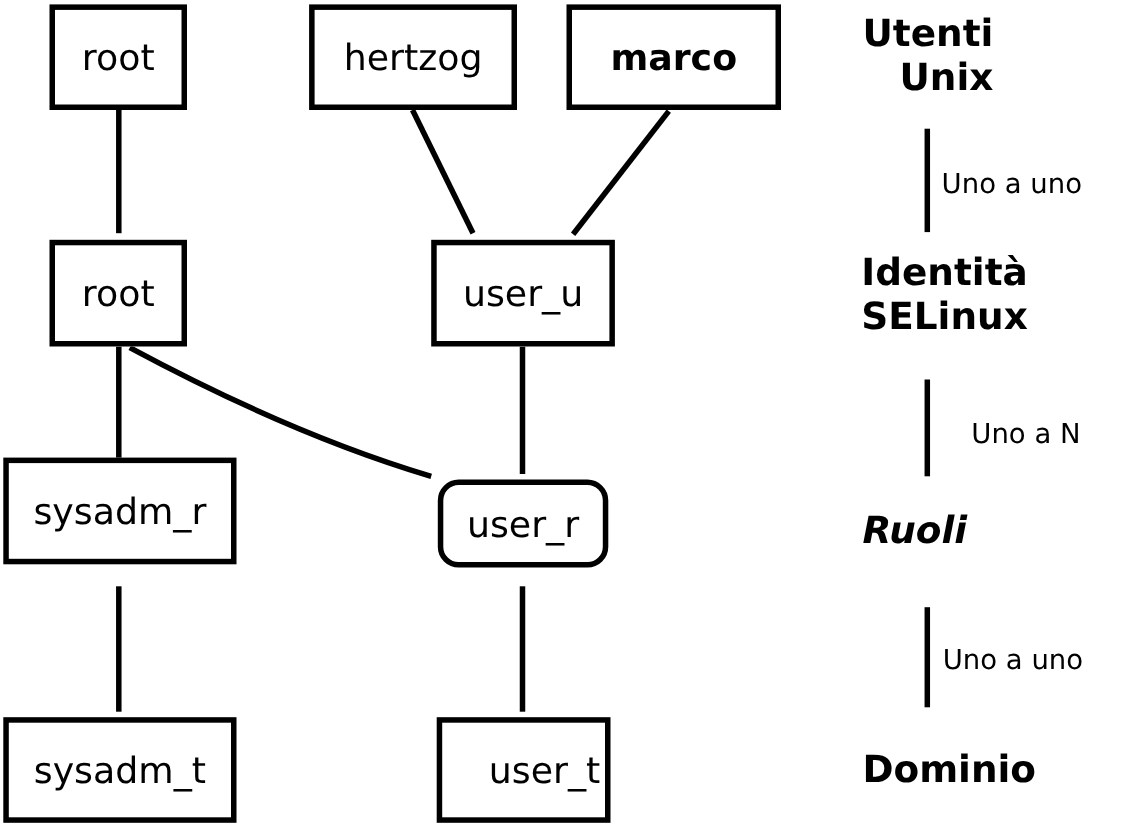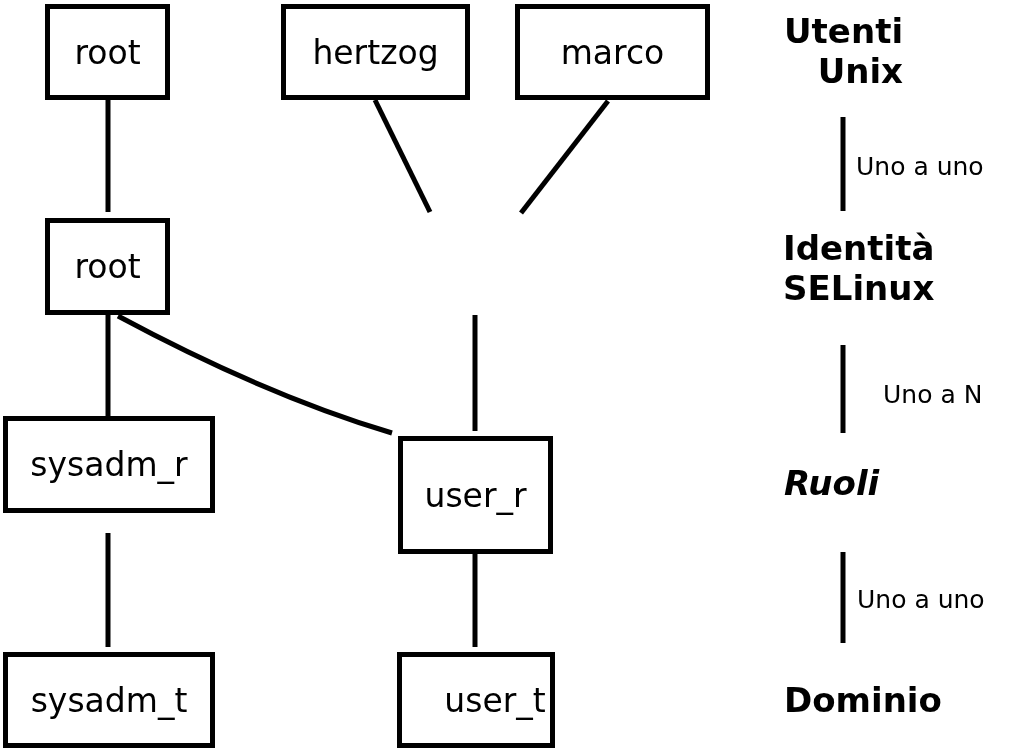--- a/index.html
+++ b/index.html
@@ -48,25 +48,25 @@
   }
   .legend-label.bold {
     font-weight: bold;
     font-size: 34px;
     line-height: 40px;
   }
 
   
   .n-unix-root      { left: 45px;  top: 4px;   width: 125px; height: 96px; }
   .n-unix-hertzog   { left: 281px; top: 4px;   width: 189px; height: 96px; }
-  .n-unix-marco     { left: 515px; top: 4px;   width: 195px; height: 96px; }
+  .n-unix-marco     { left: 515px; top: 4px;   width: 195px; height: 96px; font-weight: bold; }
   .n-sel-root       { left: 45px;  top: 218px; width: 125px; height: 97px; }
   .n-sel-user-u     { left: 392px; top: 218px; width: 167px; height: 97px; }
   .n-role-sysadm-r  { left: 3px;   top: 416px; width: 212px; height: 97px; }
-  .n-role-user-r    { left: 398px; top: 436px; width: 155px; height: 118px; }
+  .n-role-user-r    { left: 398px; top: 436px; width: 155px; height: 80px; border-radius: 19px; }
   .n-dom-sysadm-t   { left: 3px;   top: 652px; width: 212px; height: 96px; }
   .n-dom-user-t     { left: 397px; top: 652px; width: 158px; height: 96px; padding-left: 38px; }
 
   
   .l-users    { left: 784px; top: 11px; text-align: right;  }
   .l-map1     { left: 856px; top: 149px; }
   .l-identity { left: 783px; top: 228px; }
   .l-map2     { left: 883px; top: 377px; }
   .l-roles    { left: 784px; top: 463px; font-style: italic; }
   .l-map3     { left: 857px; top: 582px; }
@@ -101,20 +101,23 @@
   </div>
   <div class="node n-unix-hertzog">
     <span>hertzog</span>
   </div>
   <div class="node n-unix-marco">
     <span>marco</span>
   </div>
   <div class="node n-sel-root">
     <span>root</span>
   </div>
+  <div class="node n-sel-user-u">
+    <span>user_u</span>
+  </div>
   <div class="node n-role-sysadm-r">
     <span>sysadm_r</span>
   </div>
   <div class="node n-role-user-r">
     <span>user_r</span>
   </div>
   <div class="node n-dom-sysadm-t">
     <span>sysadm_t</span>
   </div>
   <div class="node n-dom-user-t">

